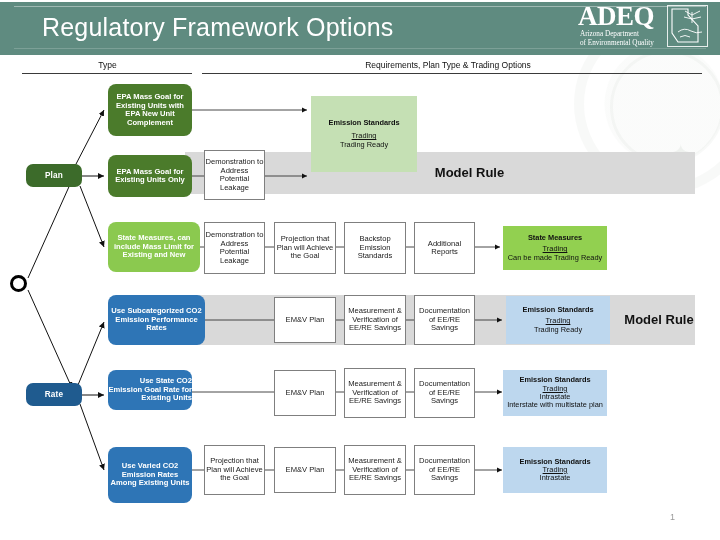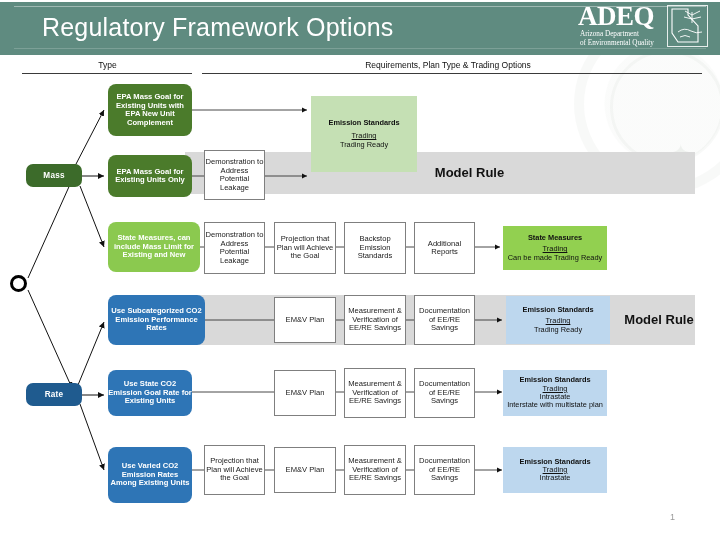--- a/index.html
+++ b/index.html
@@ -315,21 +315,21 @@
       <line x1="265" y1="470" x2="274" y2="470"></line>
       <line x1="336" y1="470" x2="344" y2="470"></line>
       <line x1="406" y1="470" x2="414" y2="470"></line>
       <line x1="475" y1="470" x2="502" y2="470" marker-end="url(#ah)"></line>
     </g>
   </svg>
 
   <div class="start-dot"></div>
 
   <div class="node rounded-darkgreen" style="left:26px; top:164px; width:56px; height:23px;">
-    <span>Mass</span>
+    <span>Plan</span>
   </div>
 
   <div class="node rounded-darkblue" style="left:26px; top:383px; width:56px; height:23px;text-align:right;">
     <span>Rate</span>
   </div>
 
   <div class="node rounded-green" style="left:108px; top:84px; width:84px; height:52px;">
     <span>EPA Mass Goal for Existing Units with EPA New Unit Complement</span>
   </div>
 
@@ -391,21 +391,21 @@
   <div class="node fill-blue" style="left:506px; top:296px; width:104px; height:48px; flex-direction:column;">
     <span class="b">Emission Standards</span>
     <span class="u" style="margin-top:3px;">Trading</span>
     <span>Trading Ready</span>
   </div>
 
   <div class="node model-rule" style="left:624px; top:299px; width:70px; height:42px; flex-direction:column;">
     <span>Model Rule</span>
   </div>
 
-  <div class="node rounded-blue" style="left:108px; top:370px; width:84px; height:46px;">
+  <div class="node rounded-blue" style="left:108px; top:370px; width:84px; height:40px;text-align:right;">
     <span>Use State CO2 Emission Goal Rate for Existing Units</span>
   </div>
 
   <div class="node plain" style="left:274px; top:370px; width:62px; height:46px;">
     <span>EM&amp;V Plan</span>
   </div>
   <div class="node plain" style="left:344px; top:368px; width:62px; height:50px;">
     <span>Measurement &amp; Verification of EE/RE Savings</span>
   </div>
   <div class="node plain" style="left:414px; top:368px; width:61px; height:50px;">

